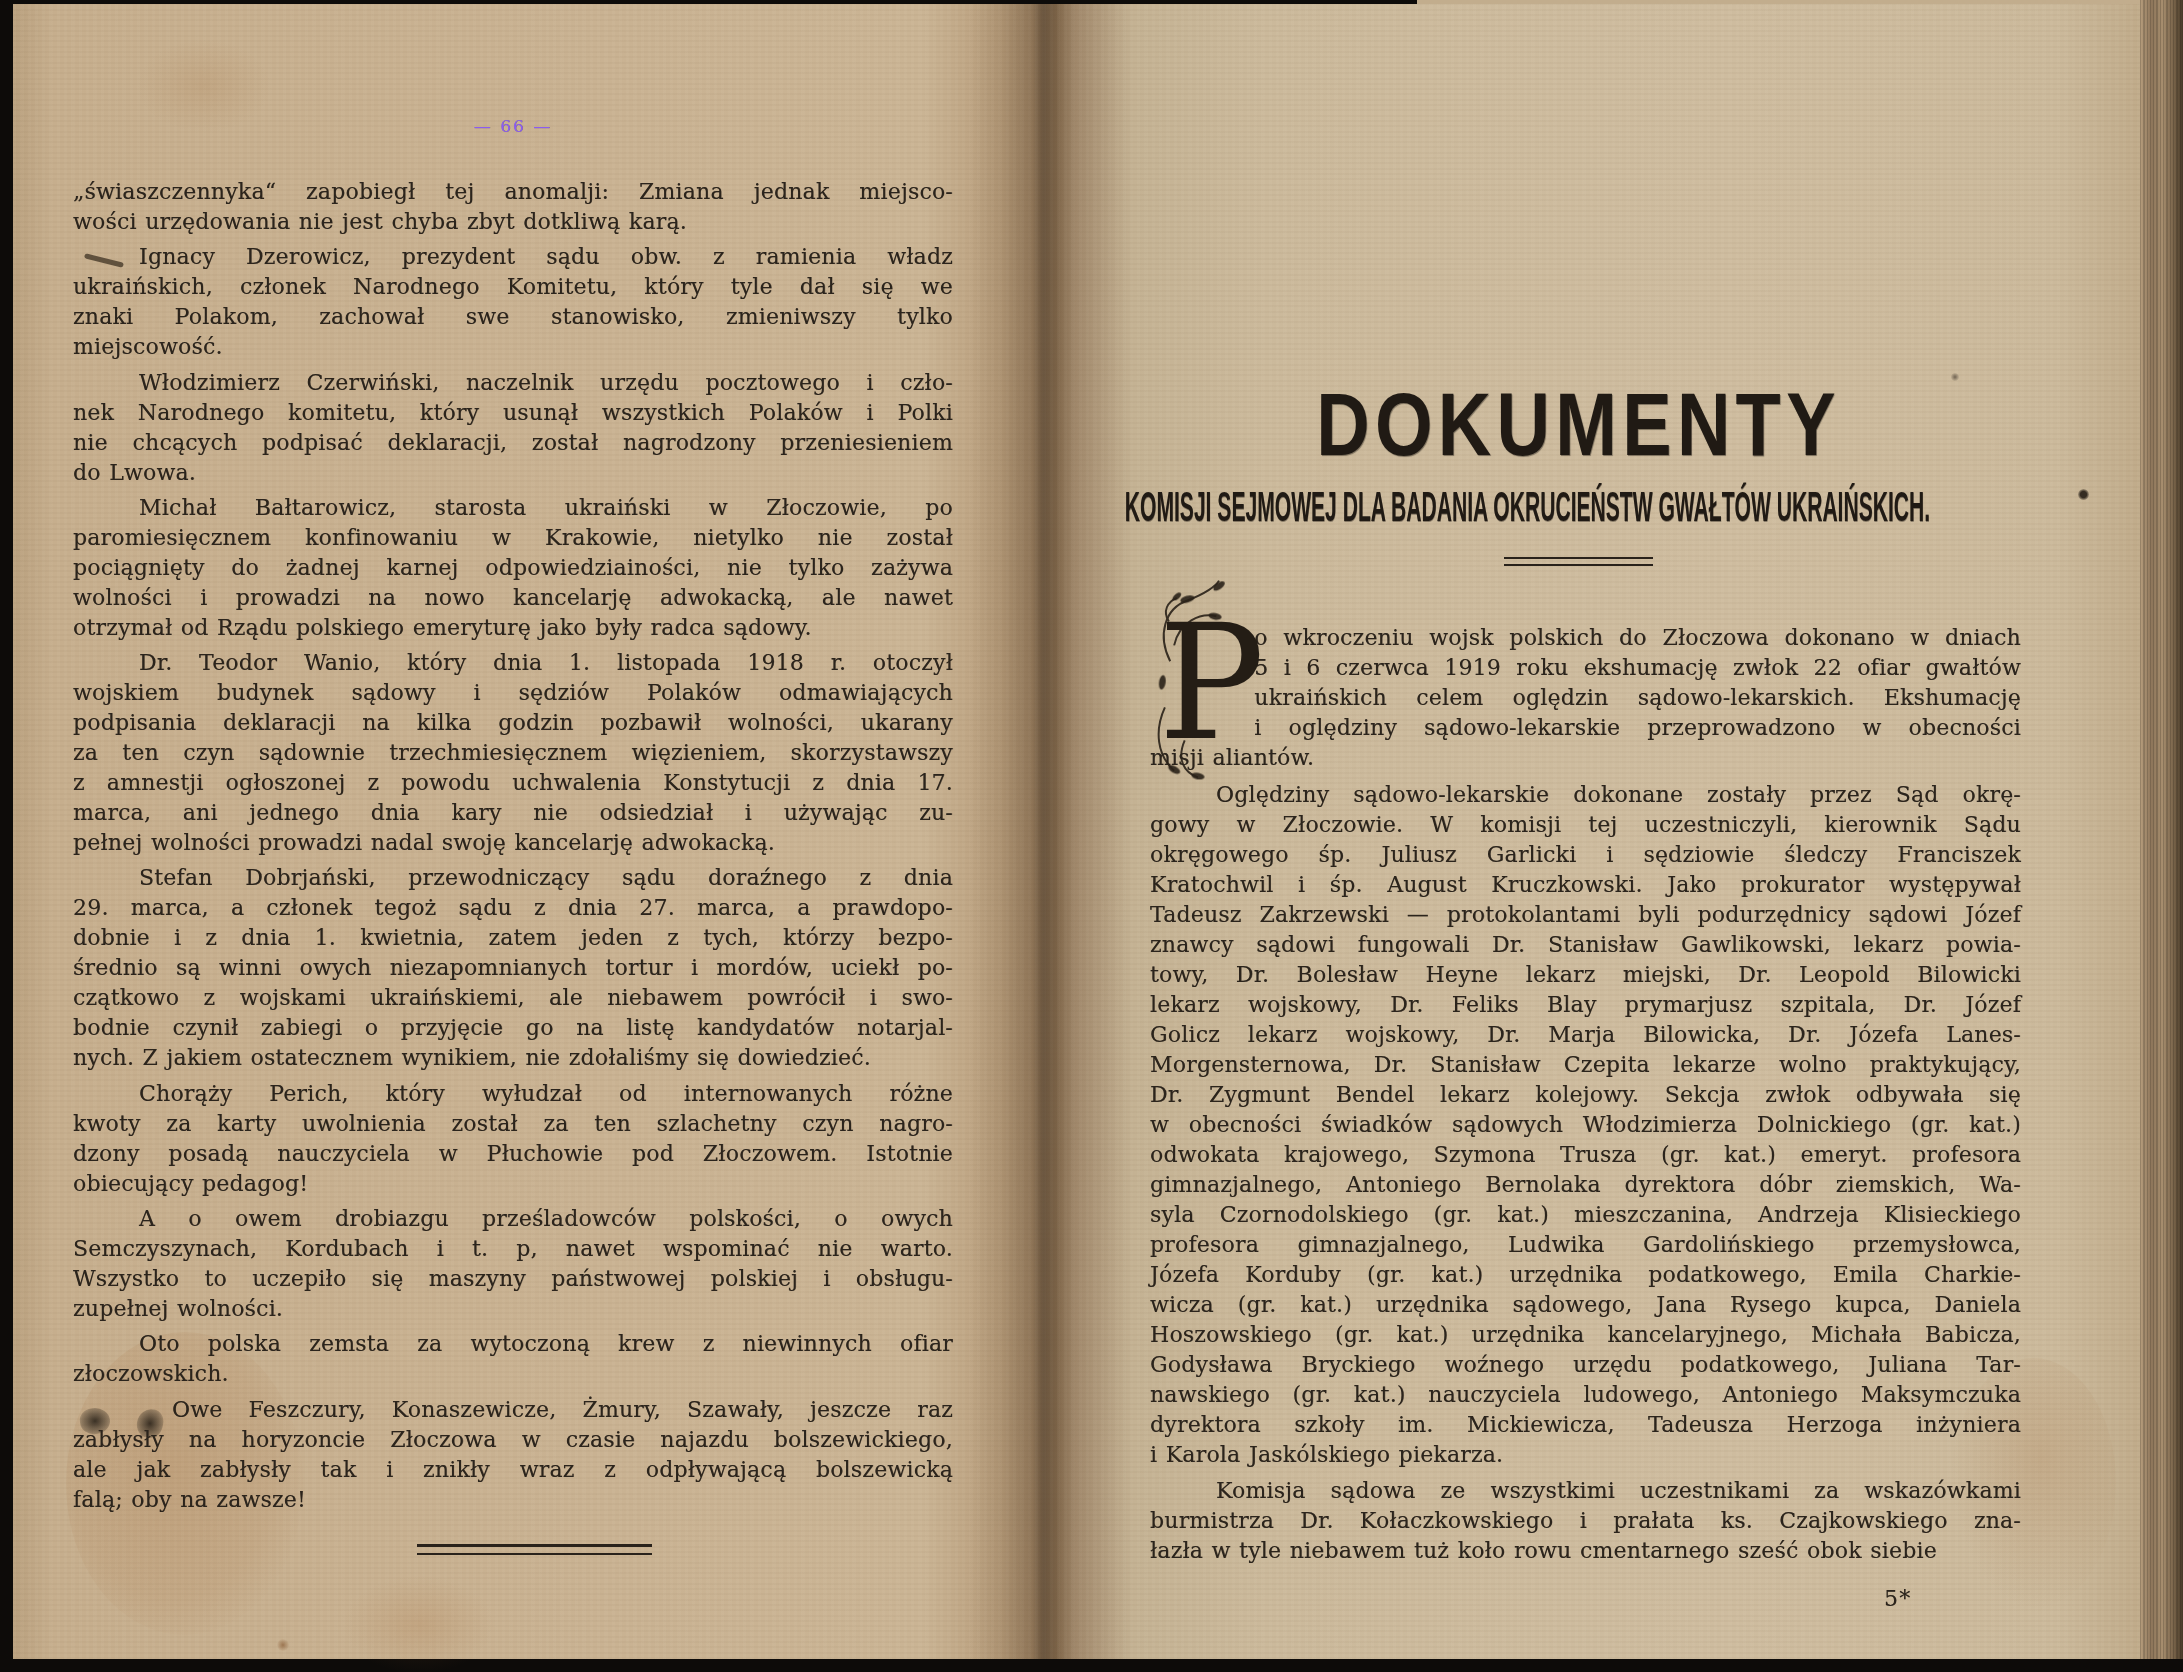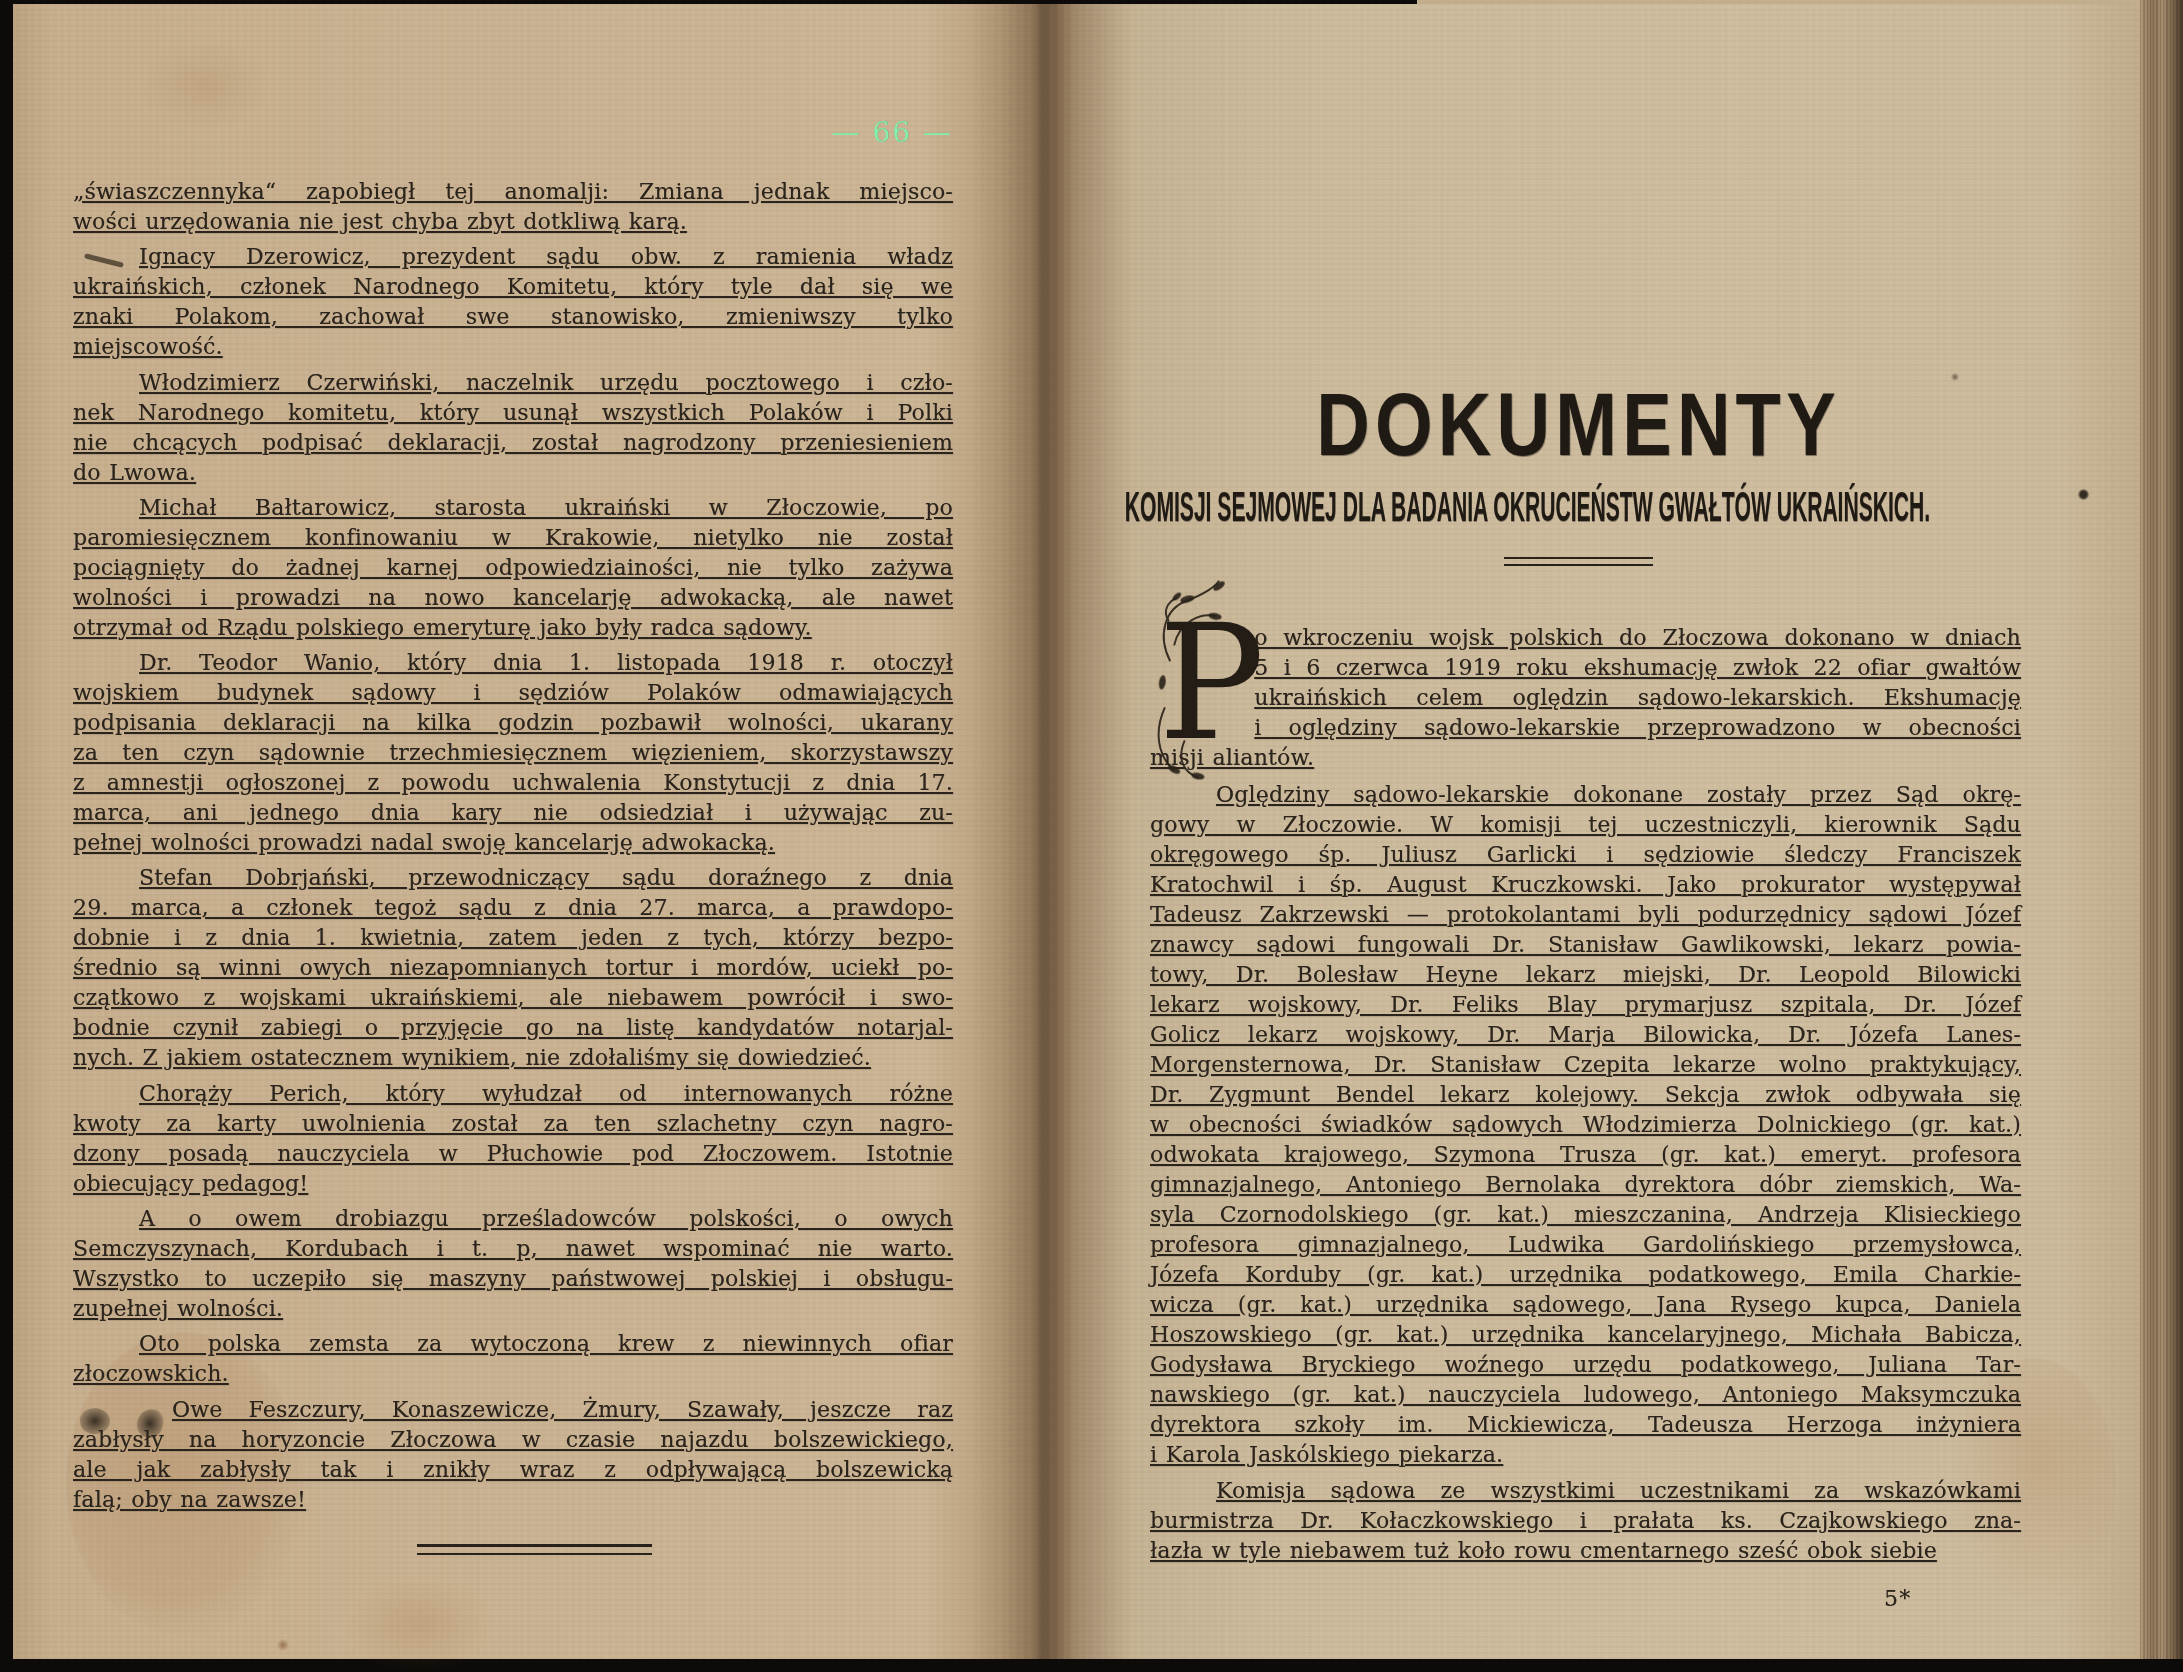--- a/index.html
+++ b/index.html
@@ -20,25 +20,25 @@
   .fore-edge{position:absolute;left:2140px;top:0;width:43px;height:1659px;
     background:linear-gradient(90deg,#b69d7c 0,#8d755a 28%,#a78e6e 52%,#6e5a42 84%,#453827 100%);}
   .fore-edge-streaks{position:absolute;left:2140px;top:0;width:43px;height:1659px;
     background:repeating-linear-gradient(90deg,rgba(0,0,0,.16) 0 1.3px,rgba(0,0,0,0) 1.3px 3.3px);}
   .edge-left{position:absolute;left:0;top:0;width:13px;height:1672px;background:#0d0b09;}
   .edge-top{position:absolute;left:0;top:0;width:1417px;height:4px;background:#0d0b09;}
   .edge-top-right-paper{position:absolute;left:1417px;top:0;width:723px;height:4px;background:#c2ad8d;}
   .edge-bottom{position:absolute;left:0;top:1659px;width:2183px;height:14px;background:#0d0b09;}
 
   
-  .pagenum{position:absolute;left:73px;top:116px;width:880px;text-align:right;
-    font-size:28px;letter-spacing:2px;color:#86efac;text-shadow:0.3px 0.3px 0.3px rgba(42,34,26,.45);}
+  .pagenum{position:absolute;left:73px;top:116px;width:880px;text-align:center;
+    font-size:17px;letter-spacing:2px;color:#8b5cf6;text-shadow:0.3px 0.3px 0.3px rgba(42,34,26,.45);}
   .leftcol{position:absolute;left:73px;top:177px;width:880px;}
   .rightcol{position:absolute;left:1150px;top:623px;width:871px;}
-  .para{margin:0 0 5.3px 0;text-decoration:underline;}
+  .para{margin:0 0 5.3px 0;}
   .rightcol .para{margin-bottom:6.6px;}
   .tline{font-size:22px;line-height:30px;text-align:justify;text-align-last:justify;
     letter-spacing:0.2px;word-spacing:1.3px;text-shadow:0.3px 0.3px 0.3px rgba(42,34,26,.45);}
   .tline.lastline{text-align-last:left;}
   .tline.firstind{text-indent:66px;}
   .tline.firstind-big{text-indent:99px;}
 
   
   .title-wrap{position:absolute;left:1137px;top:388px;width:883px;text-align:center;text-decoration:underline;}
   .title{display:inline-block;font-family:"Liberation Sans",sans-serif;font-weight:700;

